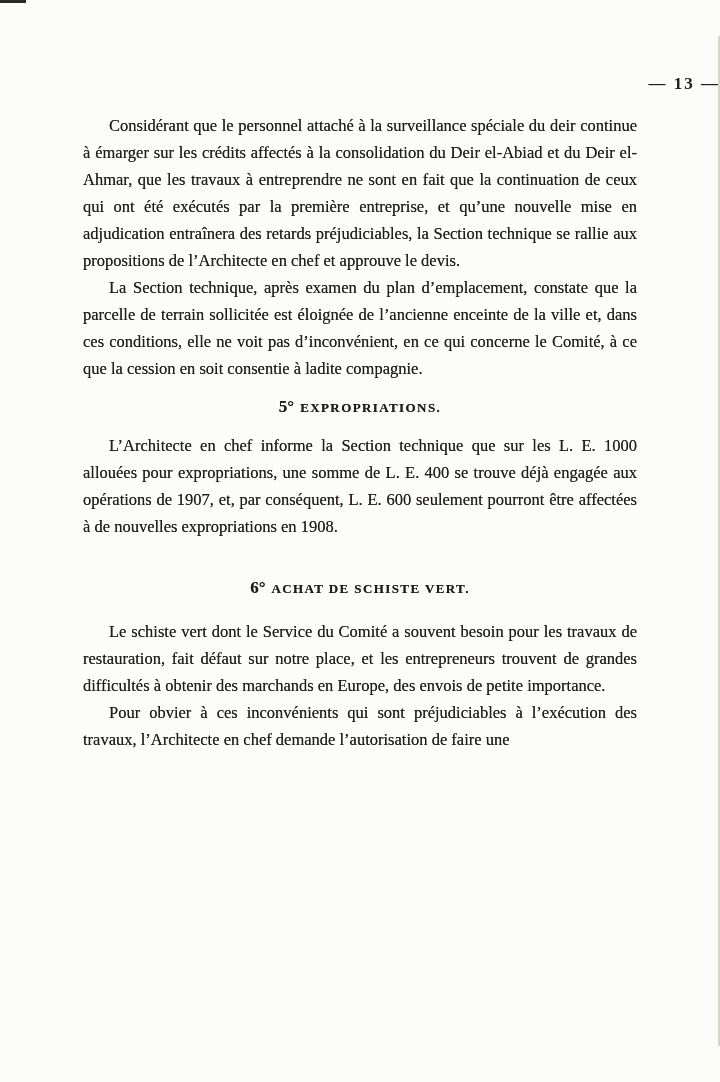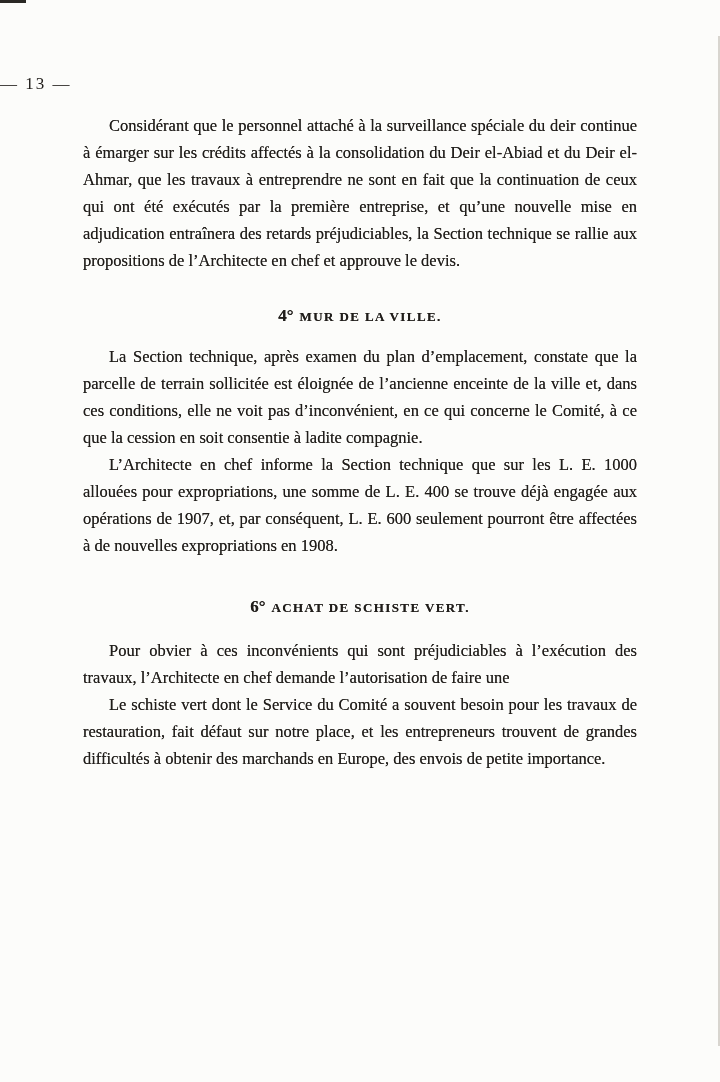--- a/index.html
+++ b/index.html
@@ -13,23 +13,23 @@
     position: relative;
     overflow: hidden;
   }
   .page {
     position: relative;
     width: 720px;
     height: 1082px;
     padding-top: 74px;
   }
   .page-number {
-    text-align: left;
+    text-align: right;
     font-size: 17px;
-    font-weight: normal;
+    font-weight: bold;
     letter-spacing: 2px;
     margin: 0 0 18px 0;
   }
   .content {
     width: 554px;
     margin: 9px auto;
   }
   .para {
     margin: 0;
     font-size: 16.5px;
@@ -73,27 +73,27 @@
 <div class="page">
   <div class="artifact artifact-top-left"></div>
   <div class="artifact artifact-right-edge"></div>
 
   <header class="page-number">— 13 —</header>
 
   <main class="content">
 
     <p class="para">Considérant que le personnel attaché à la surveillance spéciale du deir continue à émarger sur les crédits affectés à la consolidation du Deir el-Abiad et du Deir el-Ahmar, que les travaux à entreprendre ne sont en fait que la continuation de ceux qui ont été exécutés par la première entreprise, et qu’une nouvelle mise en adjudication entraînera des retards préjudiciables, la Section technique se rallie aux propositions de l’Architecte en chef et approuve le devis.</p>
 
-    <h2 class="heading">
-      <span class="hnum">4°</span><span class="htitle">MUR DE LA VILLE.</span>
-    </h2>
     <p class="para">La Section technique, après examen du plan d’emplacement, constate que la parcelle de terrain sollicitée est éloignée de l’ancienne enceinte de la ville et, dans ces conditions, elle ne voit pas d’inconvénient, en ce qui concerne le Comité, à ce que la cession en soit consentie à ladite compagnie.</p>
 
+    <h2 class="heading tight">
+      <span class="hnum">5°</span><span class="htitle">EXPROPRIATIONS.</span>
+    </h2>
     <p class="para">L’Architecte en chef informe la Section technique que sur les L. E. 1000 allouées pour expropriations, une somme de L. E. 400 se trouve déjà engagée aux opérations de 1907, et, par conséquent, L. E. 600 seulement pourront être affectées à de nouvelles expropriations en 1908.</p>
 
     <h2 class="heading roomy">
       <span class="hnum">6°</span><span class="htitle">ACHAT DE SCHISTE VERT.</span>
     </h2>
+    <p class="para">Le schiste vert dont le Service du Comité a souvent besoin pour les travaux de restauration, fait défaut sur notre place, et les entrepreneurs trouvent de grandes difficultés à obtenir des marchands en Europe, des envois de petite importance.</p>
     <p class="para">Pour obvier à ces inconvénients qui sont préjudiciables à l’exécution des travaux, l’Architecte en chef demande l’autorisation de faire une</p>
-    <p class="para">Le schiste vert dont le Service du Comité a souvent besoin pour les travaux de restauration, fait défaut sur notre place, et les entrepreneurs trouvent de grandes difficultés à obtenir des marchands en Europe, des envois de petite importance.</p>
 
   </main>
 </div>
 
 </body></html>

